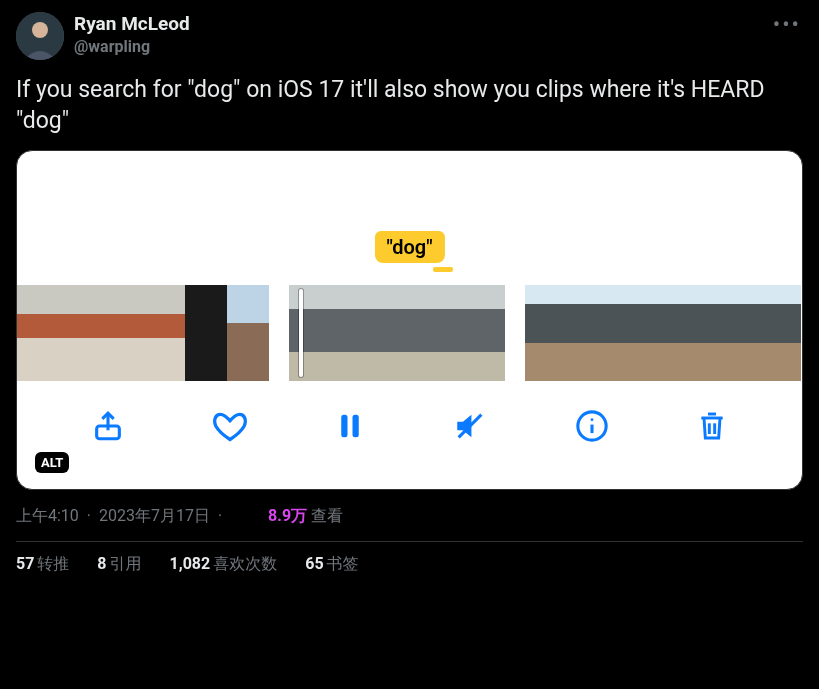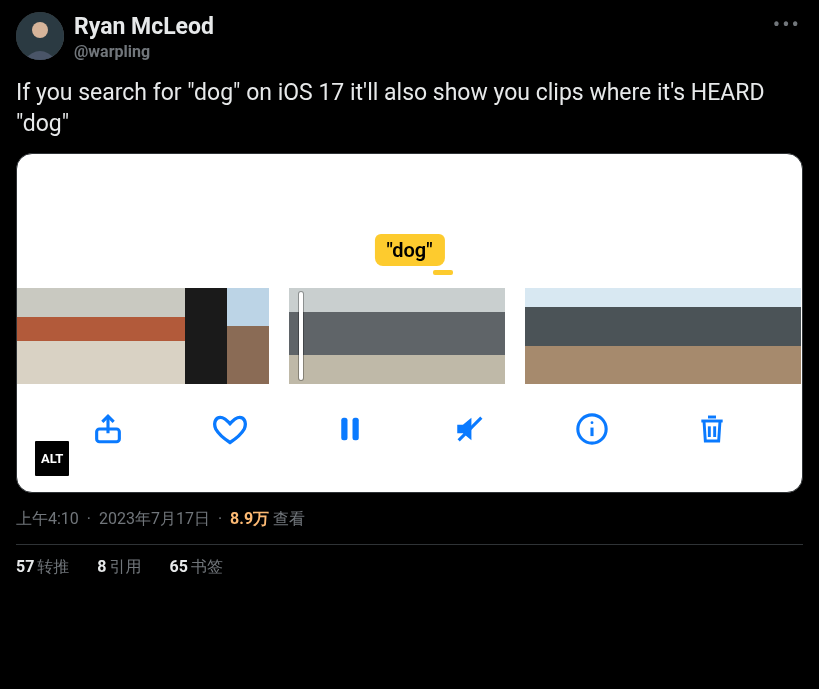--- a/index.html
+++ b/index.html
@@ -30,21 +30,21 @@
     background: linear-gradient(135deg, #3a3a3a, #6a6a6a);
     flex-shrink: 0;
     overflow: hidden;
     display: flex;
     align-items: center;
     justify-content: center;
   }
   .avatar svg { width: 100%; height: 100%; }
 
   .names { display: flex; flex-direction: column; line-height: 1.3; }
-  .display-name { font-weight: 700; font-size: 23px; color: #e7e9ea; }
+  .display-name { font-weight: 700; font-size: 19px; color: #e7e9ea; }
   .handle { color: #71767b; font-size: 16px; font-weight: bold; }
 
   .more-icon {
     position: absolute;
     right: 2px;
     top: 0;
     color: #71767b;
     font-size: 22px;
     letter-spacing: 2px;
     cursor: pointer;
@@ -163,32 +163,32 @@
   .ic svg { stroke: currentColor; fill: none; stroke-width: 2.2; }
 
   .alt-badge {
     position: absolute;
     left: 18px;
     bottom: 16px;
     background: #000;
     color: #fff;
     font-weight: 700;
     font-size: 13px;
-    padding: 10px 6px;
-    border-radius: 1px;
+    padding: 3px 6px;
+    border-radius: 6px;
   }
 
   
   .meta {
     margin-top: 16px;
     color: #71767b;
     font-size: 16px;
   }
   .meta .sep { margin: 0 4px; }
-  .meta .views-num { color: #fdba74; font-weight: 700; }
+  .meta .views-num { color: #d946ef; font-weight: 700; margin-left: 38px; }
 
   .divider {
     border: none;
     border-top: 1px solid #2f3336;
     margin: 14px 0 12px;
   }
 
   .stats {
     display: flex;
     gap: 28px;
@@ -311,16 +311,19 @@
   <hr class="divider">
 
   <div class="stats">
     <span>
       <span class="count">57</span><span>转推</span>
     </span>
     <span>
       <span class="count">8</span><span>引用</span>
     </span>
     <span>
+      <span class="count">1,082</span><span>喜欢次数</span>
+    </span>
+    <span>
       <span class="count">65</span><span>书签</span>
     </span>
   </div>
 </div>
 
 </body></html>

